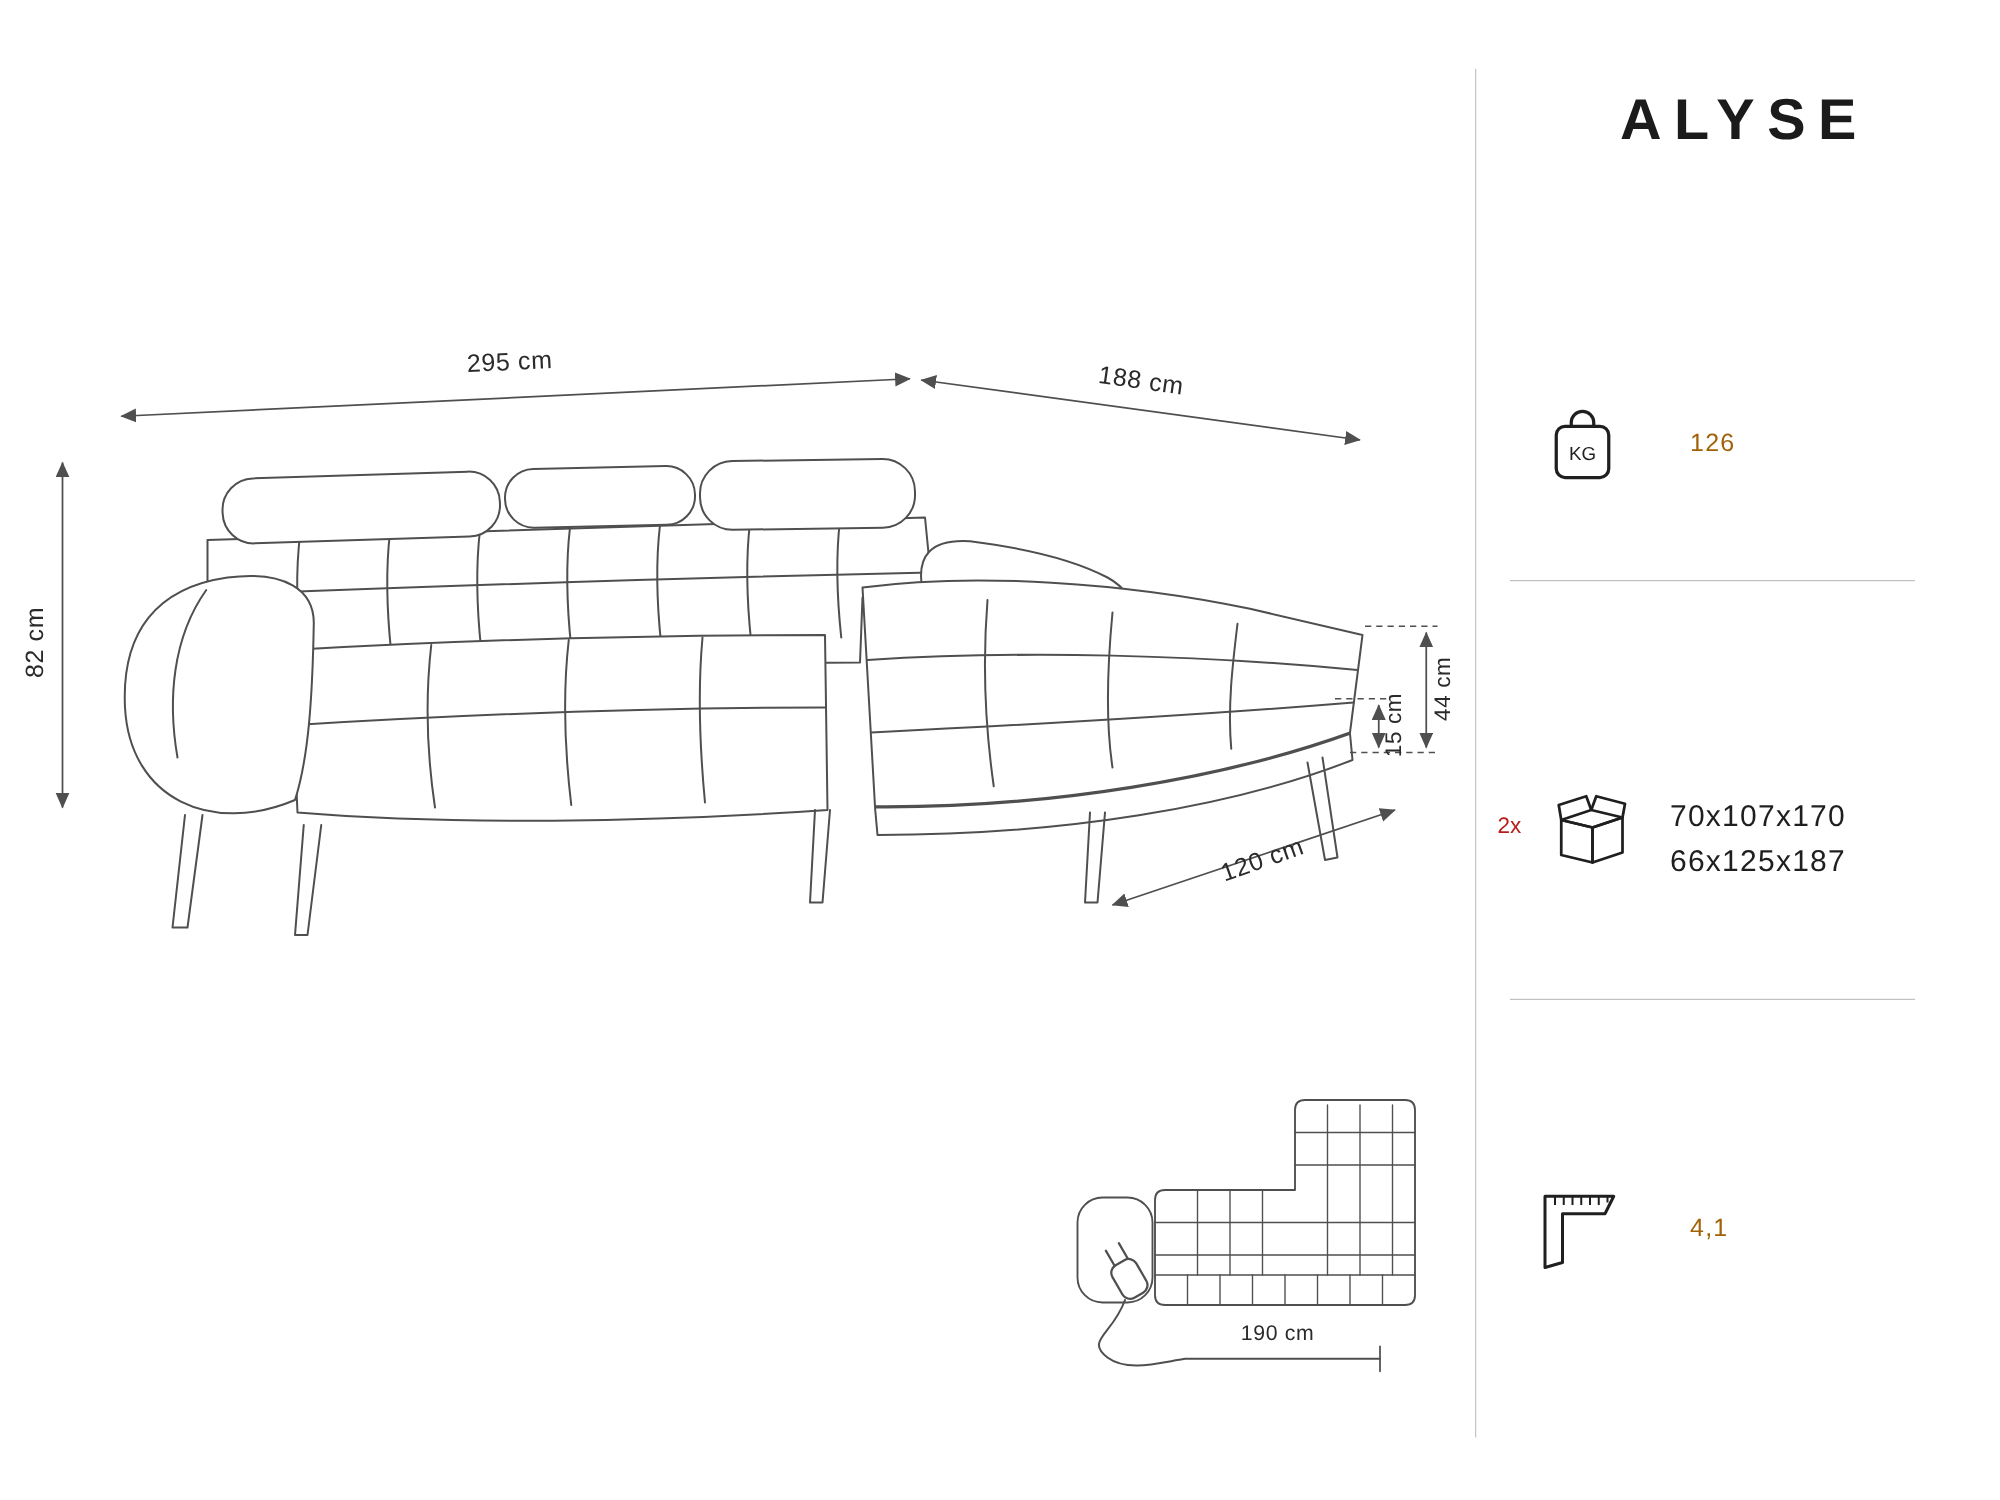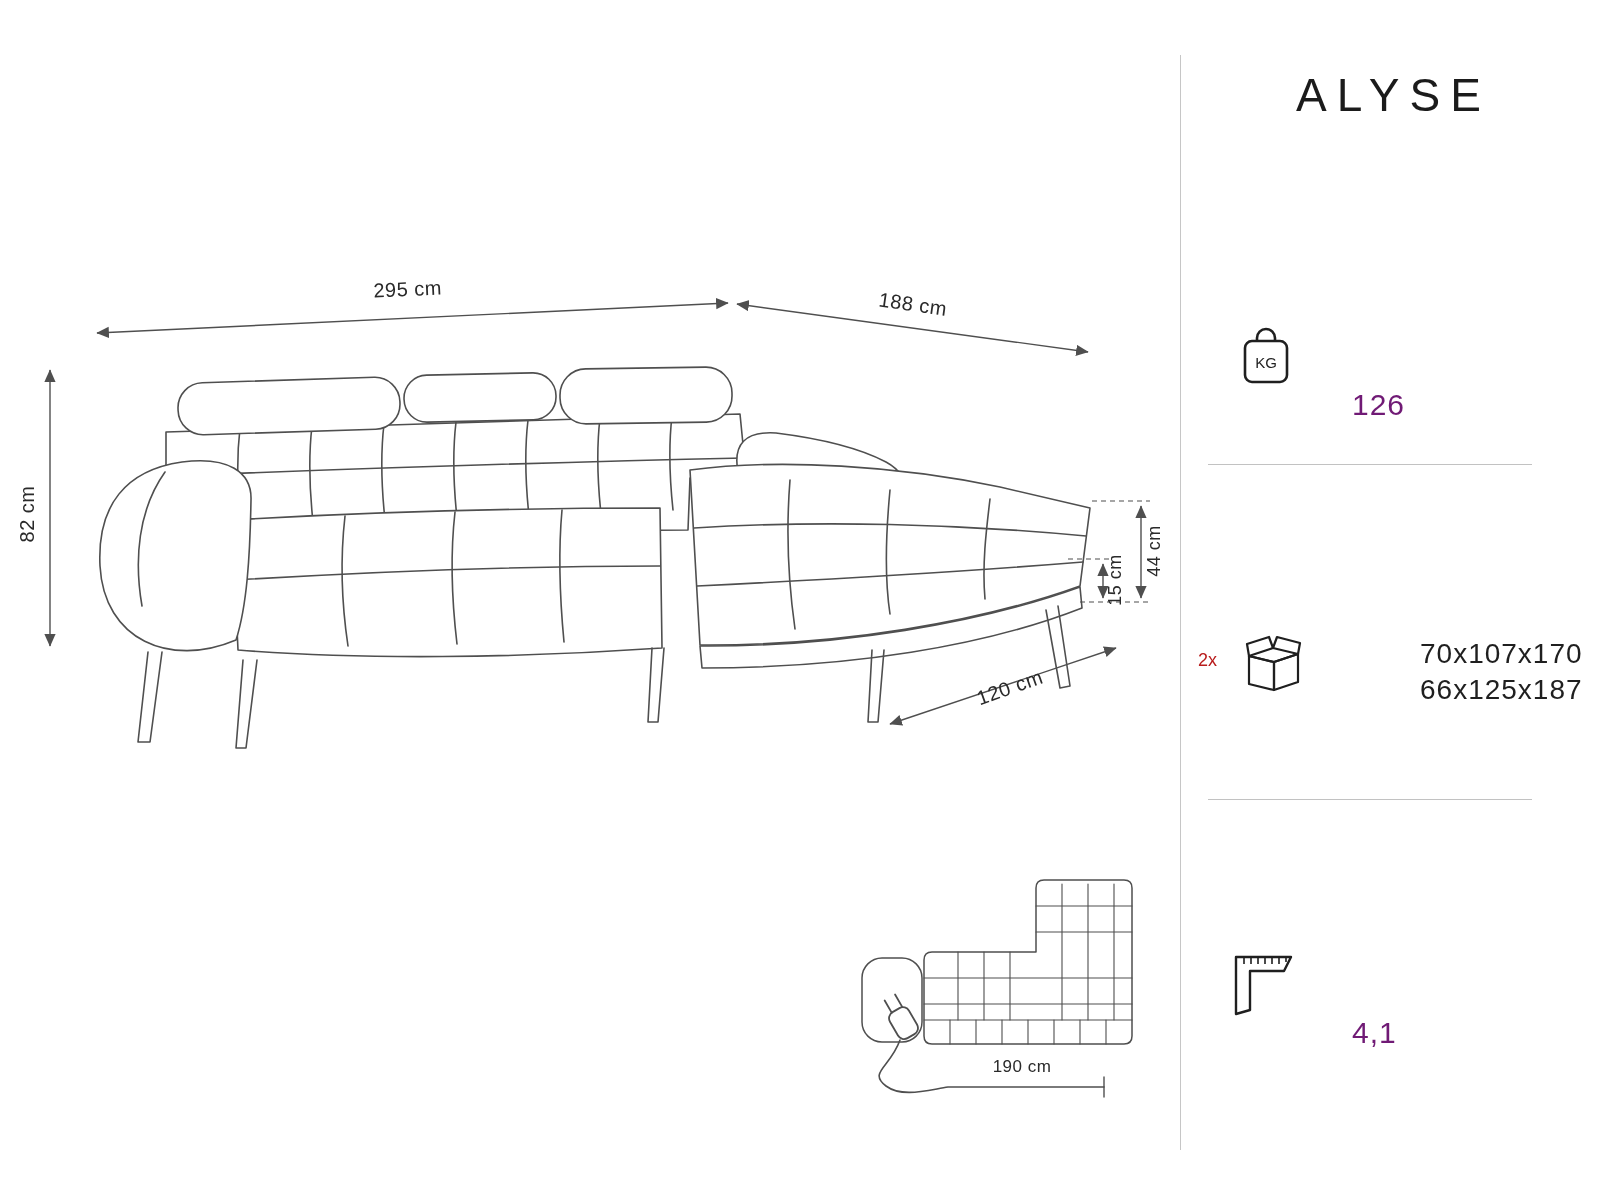--- a/index.html
+++ b/index.html
@@ -3,26 +3,26 @@
 <meta charset="utf-8">
 <style>
   html,body { margin:0; padding:0; background:#fff; }
   .page {
     position:relative; width:1600px; height:1200px; background:#ffffff;
     font-family:"Liberation Sans", sans-serif; color:#1f1f1f; overflow:hidden;
   }
   .diagram-svg { position:absolute; left:0; top:0; }
   .v-divider { position:absolute; left:1180px; top:55px; width:1px; height:1095px; background:#c6c6c6; }
   .panel-title {
-    position:absolute; left:1296px; top:68px; font-size:46px; font-weight:400;
+    position:absolute; left:1296px; top:68px; font-size:46px; font-weight:700;
     letter-spacing:10px; color:#1b1b1b;
   }
   .spec-icon { position:absolute; }
-  .spec-value { position:absolute; font-size:30px; letter-spacing:1px; color:#701a75;margin-top:44px; }
-  .pkg-sizes { position:absolute; left:1420px; top:636px; font-size:28px; letter-spacing:1px; line-height:36px; }
+  .spec-value { position:absolute; font-size:20px; letter-spacing:1px; color:#a16207; }
+  .pkg-sizes { position:absolute; left:1336px; top:636px; font-size:24px; letter-spacing:1px; line-height:36px; }
   .pkg-count { position:absolute; left:1198px; top:650px; font-size:18px; color:#b91c1c; }
   .h-divider { position:absolute; left:1208px; width:324px; height:1px; background:#c2c2c2; }
   svg text { font-family:"Liberation Sans", sans-serif; }
 </style>
 </head>
 <body>
 
 <div class="page">
 
   <svg class="diagram-svg" width="1180" height="1200" viewBox="0 0 1180 1200">

